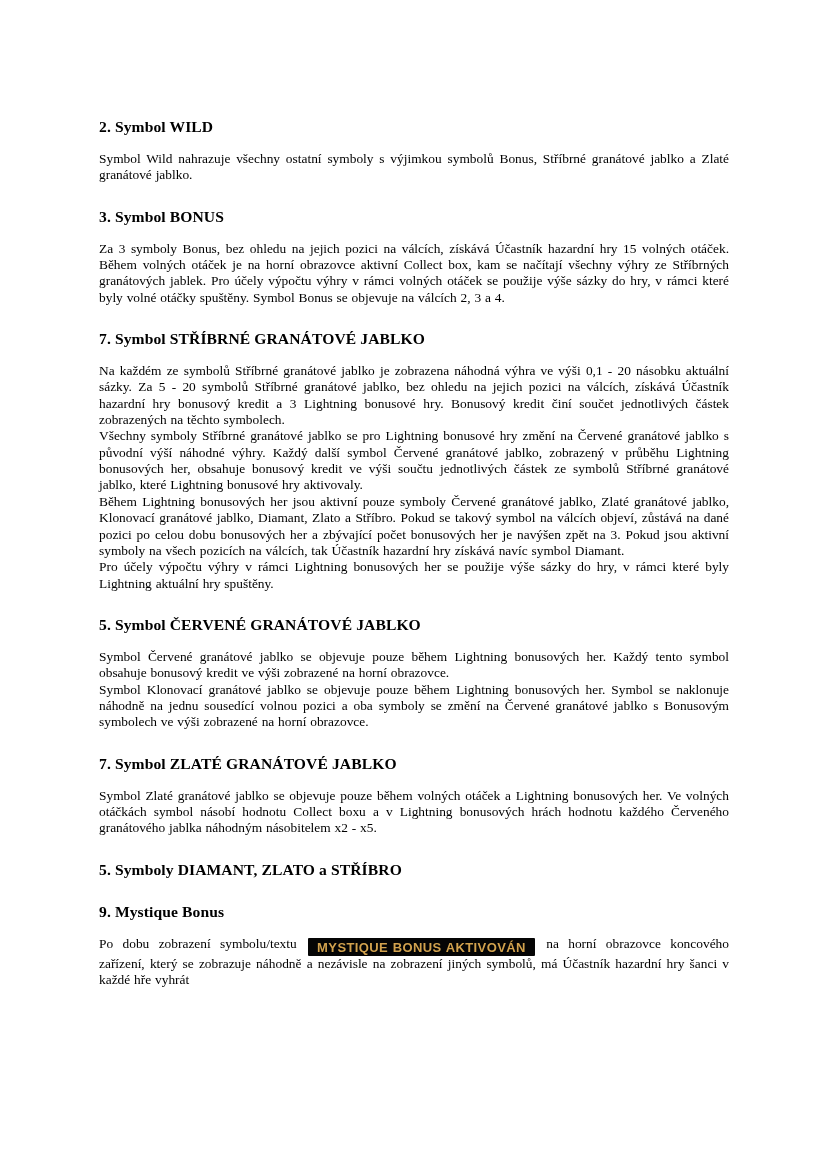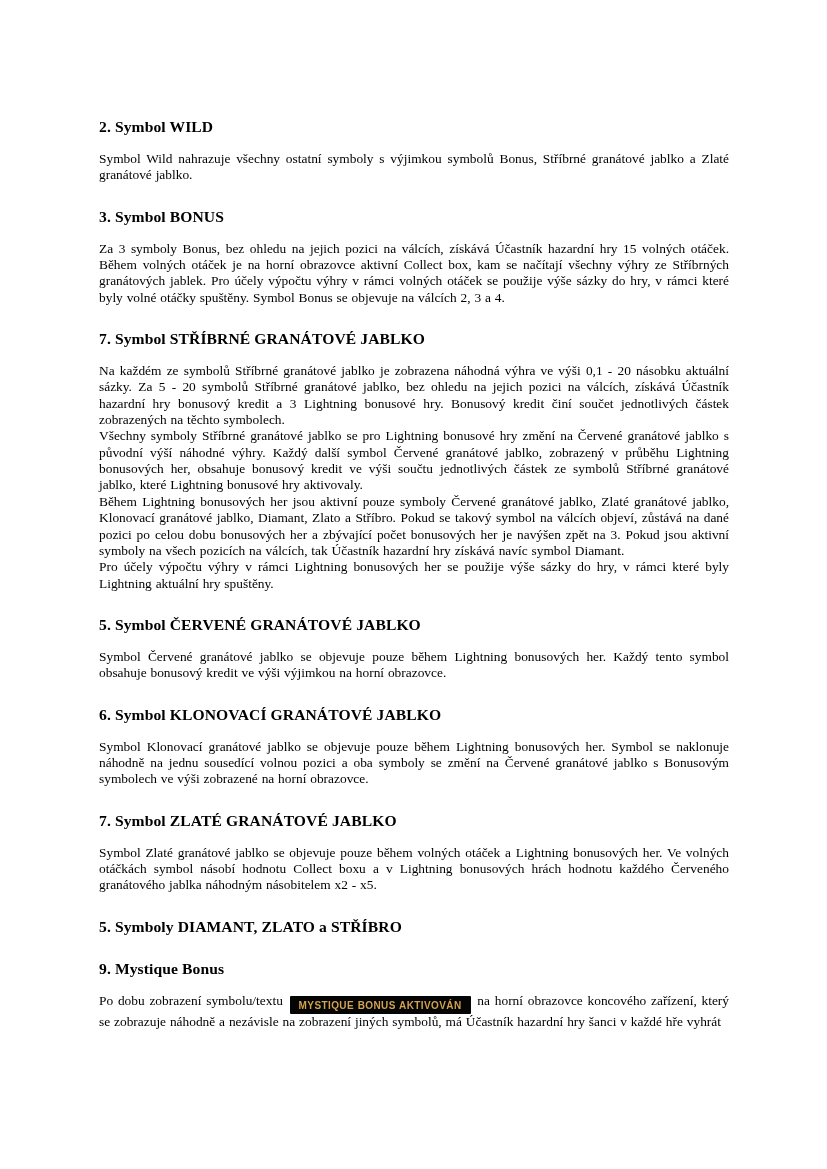--- a/index.html
+++ b/index.html
@@ -39,21 +39,21 @@
     font-size: 13.4px;
     line-height: 16.35px;
     margin: 0;
     text-align: justify;
     word-spacing: 0.5px;
   }
   .badge {
     display: inline-block;
     font-family: "Liberation Sans", "DejaVu Sans", sans-serif;
     font-weight: bold;
-    font-size: 10px;
+    font-size: 13px;
     line-height: 11px;
     letter-spacing: 0.4px;
     padding: 4px 9px 3px 9px;
     margin: 0 2px;
     vertical-align: -4px;
     text-shadow: 0 1px 0 rgba(0,0,0,0.6);
     border-radius: 1px;
   }
 </style>
 </head>
@@ -71,24 +71,23 @@
       </section>
       <section>
         <h2 class="sec-heading">7. Symbol STŘÍBRNÉ GRANÁTOVÉ JABLKO</h2>
         <p class="para"><span>Na každém ze symbolů Stříbrné granátové jablko je zobrazena náhodná výhra ve výši 0,1 - 20 násobku aktuální sázky. Za 5 - 20 symbolů Stříbrné granátové jablko, bez ohledu na jejich pozici na válcích, získává Účastník hazardní hry bonusový kredit a 3 Lightning bonusové hry. Bonusový kredit činí součet jednotlivých částek zobrazených na těchto symbolech.</span></p>
         <p class="para"><span>Všechny symboly Stříbrné granátové jablko se pro Lightning bonusové hry změní na Červené granátové jablko s původní výší náhodné výhry. Každý další symbol Červené granátové jablko, zobrazený v průběhu Lightning bonusových her, obsahuje bonusový kredit ve výši součtu jednotlivých částek ze symbolů Stříbrné granátové jablko, které Lightning bonusové hry aktivovaly.</span></p>
         <p class="para"><span>Během Lightning bonusových her jsou aktivní pouze symboly Červené granátové jablko, Zlaté granátové jablko, Klonovací granátové jablko, Diamant, Zlato a Stříbro. Pokud se takový symbol na válcích objeví, zůstává na dané pozici po celou dobu bonusových her a zbývající počet bonusových her je navýšen zpět na 3. Pokud jsou aktivní symboly na všech pozicích na válcích, tak Účastník hazardní hry získává navíc symbol Diamant.</span></p>
         <p class="para"><span>Pro účely výpočtu výhry v rámci Lightning bonusových her se použije výše sázky do hry, v rámci které byly Lightning aktuální hry spuštěny.</span></p>
       </section>
       <section>
         <h2 class="sec-heading">5. Symbol ČERVENÉ GRANÁTOVÉ JABLKO</h2>
-        <p class="para"><span>Symbol Červené granátové jablko se objevuje pouze během Lightning bonusových her. Každý tento symbol obsahuje bonusový kredit ve výši výjimkou na horní obrazovce.</span></p>
+        <p class="para"><span>Symbol Červené granátové jablko se objevuje pouze během Lightning bonusových her. Každý tento symbol obsahuje bonusový kredit ve výši zobrazené na horní obrazovce.</span></p>
       </section>
       <section>
-        <h2 class="sec-heading">6. Symbol KLONOVACÍ GRANÁTOVÉ JABLKO</h2>
         <p class="para"><span>Symbol Klonovací granátové jablko se objevuje pouze během Lightning bonusových her. Symbol se naklonuje náhodně na jednu sousedící volnou pozici a oba symboly se změní na Červené granátové jablko s Bonusovým symbolech ve výši zobrazené na horní obrazovce.</span></p>
       </section>
       <section>
         <h2 class="sec-heading">7. Symbol ZLATÉ GRANÁTOVÉ JABLKO</h2>
         <p class="para"><span>Symbol Zlaté granátové jablko se objevuje pouze během volných otáček a Lightning bonusových her. Ve volných otáčkách symbol násobí hodnotu Collect boxu a v Lightning bonusových hrách hodnotu každého Červeného granátového jablka náhodným násobitelem x2 - x5.</span></p>
       </section>
       <section>
         <h2 class="sec-heading">5. Symboly DIAMANT, ZLATO a STŘÍBRO</h2>
       </section>
       <section>

